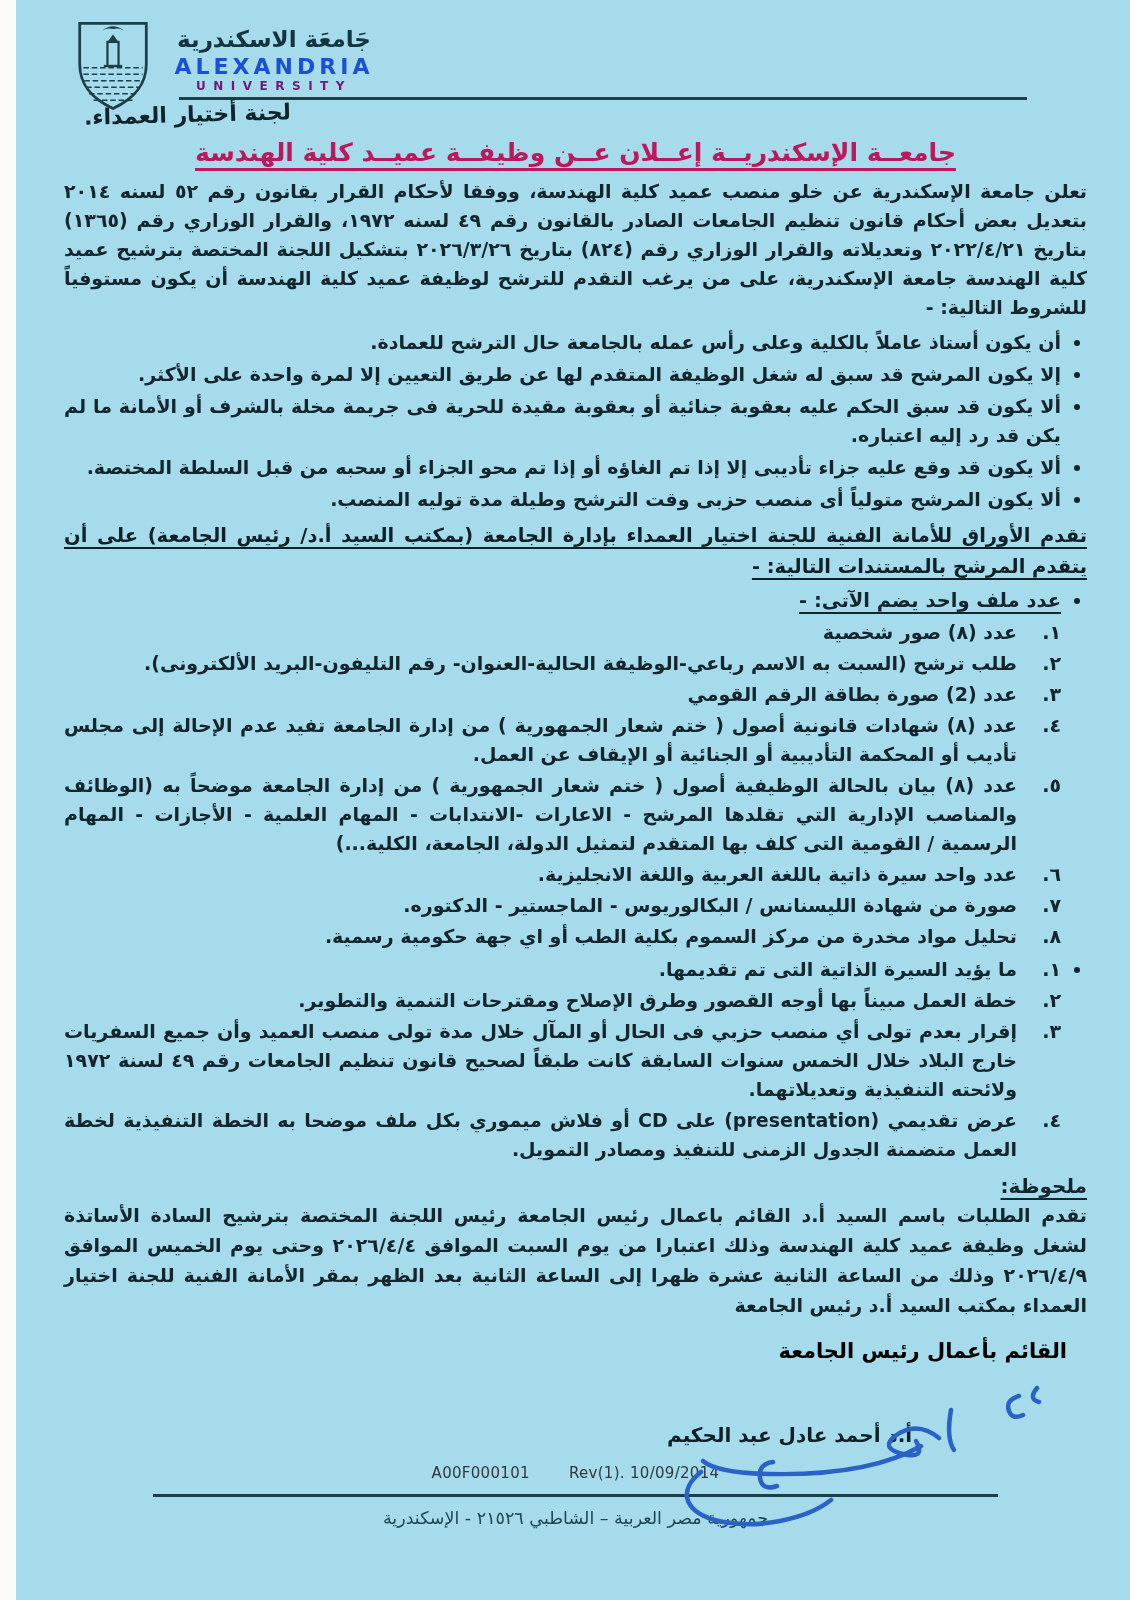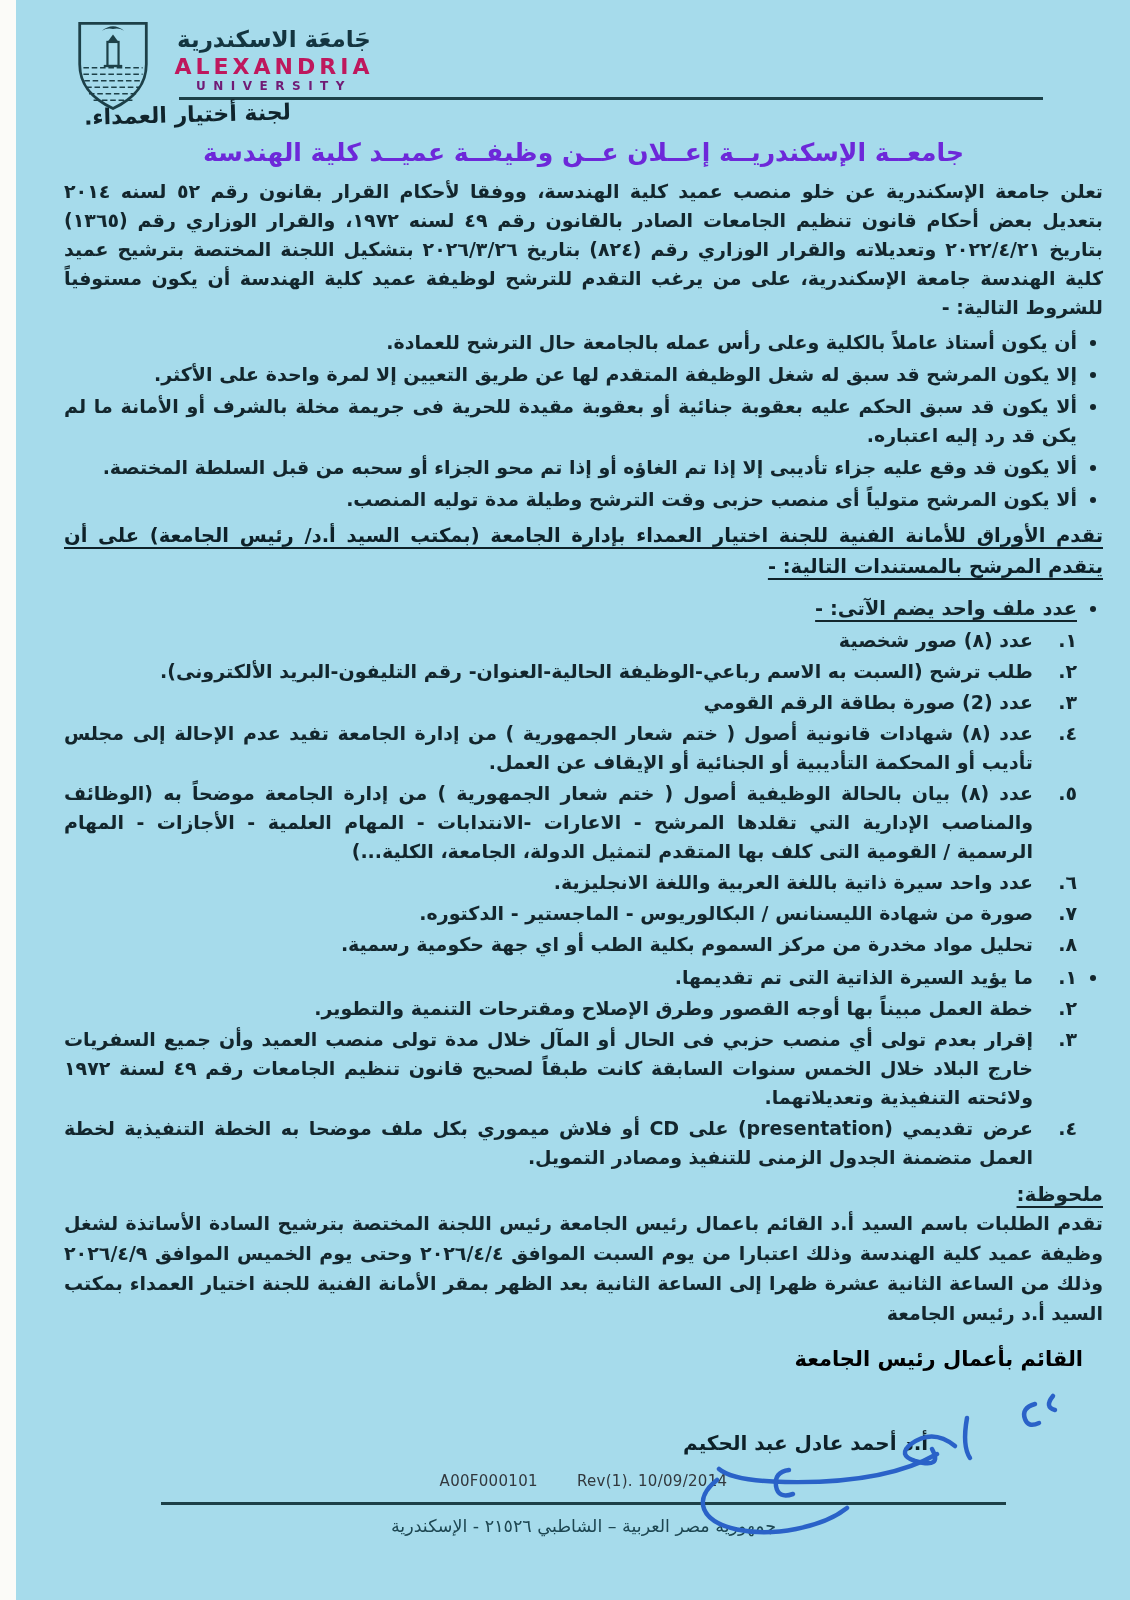--- a/index.html
+++ b/index.html
@@ -6,45 +6,45 @@
   body{
     width:1130px;height:1600px;
     background:#a6dbeb;
     font-family:"DejaVu Sans", sans-serif;
     overflow:hidden;position:relative;
   }
   .scan-edge{position:absolute;left:0;top:0;width:16px;height:100%;background:#fbfbf8;}
   .doc{
     position:absolute;left:16px;top:0;right:0;bottom:0;
     direction:rtl;box-sizing:border-box;
-    padding:0 27px 0 48px;
+    padding:0 43px 0 48px;
     color:#13262d;font-weight:bold;
   }
   
   .header{position:relative;height:132px;}
   .emblem{position:absolute;left:12px;top:18px;}
   .logo-text{position:absolute;left:95px;top:26px;text-align:center;width:230px;color:#143540;}
   .logo-ar{font-size:23px;letter-spacing:1px;}
-  .logo-en1{font-size:22px;letter-spacing:4px;color:#be185d;margin-top:2px;}
+  .logo-en1{font-size:22px;letter-spacing:4px;color:#1d4ed8;margin-top:2px;}
   .logo-en2{font-size:12px;letter-spacing:7.5px;color:#701a75;}
   .header-rule{position:absolute;right:60px;left:115px;top:97px;height:3px;background:#1d4048;}
   .handwritten{position:absolute;left:20px;top:102px;font-size:22px;color:#10242c;transform:rotate(-1.5deg);font-weight:bold;}
   
   .title{
-    text-align:center;font-size:25px;margin:6px 0 10px 0;color:#6d28d9;
-    text-underline-offset:7px;text-decoration-thickness:2.5px;
+    text-align:center;font-size:25px;margin:6px 0 10px 0;color:#be185d;
+    text-decoration:underline;text-underline-offset:7px;text-decoration-thickness:2.5px;
   }
   
   .para{font-size:19px;line-height:29px;text-align:justify;margin:2px 0 6px 0;}
   ul.bullets{list-style:disc;margin:4px 0 6px 0;padding:0 26px 0 0;}
   ul.bullets > li{margin:3px 0;font-size:19px;line-height:29px;text-align:justify;}
   .uhead{
     font-size:19.5px;line-height:31px;text-align:justify;color:#0e2129;
     text-decoration:underline;text-underline-offset:5px;text-decoration-thickness:2px;
-    margin:4px 0 12px 0;
+    margin:4px 0 4px 0;
   }
   .sub-head{
     font-size:19.5px;
     text-decoration:underline;text-underline-offset:5px;text-decoration-thickness:2px;
   }
   .numlist{margin:3px 0 4px 0;}
   .numrow{display:flex;gap:10px;font-size:19px;line-height:29px;margin:2px 0;}
   .numrow .num{min-width:34px;text-align:right;flex:0 0 auto;}
   .numrow .txt{flex:1;text-align:justify;}
   

